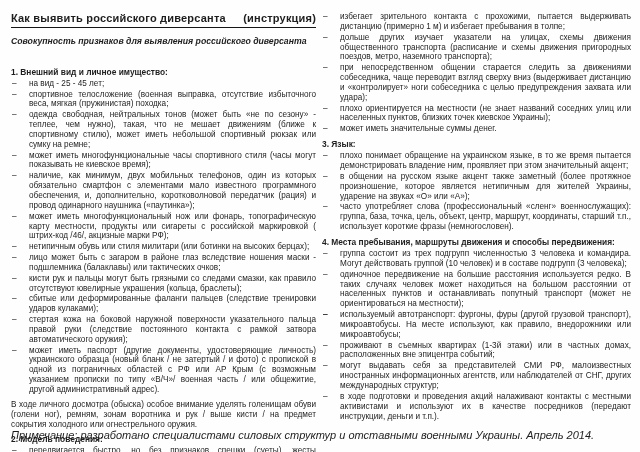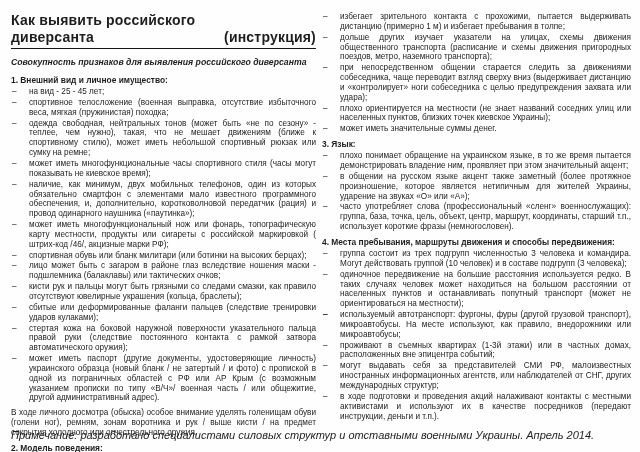--- a/index.html
+++ b/index.html
@@ -16,31 +16,31 @@
   }
   .col { position: absolute; top: 12px; }
   .col-left  { left: 11px;  width: 305px; }
   .col-right { left: 322px; width: 309px; }
 
   .title-row {
     display: flex;
     justify-content: space-between;
     align-items: flex-end;
     font-weight: bold;
-    font-size: 14px;
+    font-size: 11px;
     border-bottom: 1.5px solid #151515;
     padding-bottom: 2px;
     margin-bottom: 8px;
     letter-spacing: 0.2px;
   }
   .subtitle {
     font-weight: bold;
     font-style: italic;
     font-size: 8.7px;
-    margin-bottom: 8px;
+    margin-bottom: 20px;
   }
   .heading {
     font-weight: bold;
     font-size: 8.4px;
     margin: 5px 0 2px 0;
   }
   .heading.first { margin-top: 0; }
   .list .li {
     position: relative;
     padding-left: 18px;
@@ -79,21 +79,21 @@
     <div class="subtitle">Совокупность признаков для выявления российского диверсанта</div>
 
     <div class="heading first">1. Внешний вид и личное имущество:</div>
     <div class="list">
         <div class="li"><span class="dash">–</span><span>на вид - 25 - 45 лет;</span></div>
         <div class="li"><span class="dash">–</span><span>спортивное телосложение (военная выправка, отсутствие избыточного веса, мягкая (пружинистая) походка;</span></div>
         <div class="li"><span class="dash">–</span><span>одежда свободная, нейтральных тонов (может быть «не по сезону» - теплее, чем нужно), такая, что не мешает движениям (ближе к спортивному стилю), может иметь небольшой спортивный рюкзак или сумку на ремне;</span></div>
         <div class="li"><span class="dash">–</span><span>может иметь многофункциональные часы спортивного стиля (часы могут показывать не киевское время);</span></div>
         <div class="li"><span class="dash">–</span><span>наличие, как минимум, двух мобильных телефонов, один из которых обязательно смартфон с элементами мало известного программного обеспечения, и, дополнительно, коротковолновой передатчик (рация) и провод одинарного наушника («паутинка»);</span></div>
         <div class="li"><span class="dash">–</span><span>может иметь многофункциональный нож или фонарь, топографическую карту местности, продукты или сигареты с российской маркировкой ( штрих-код /46/, акцизные марки РФ);</span></div>
-        <div class="li"><span class="dash">–</span><span>спортивная обувь или бланк милитари (или ботинки на высоких берцах);</span></div>
+        <div class="li"><span class="dash">–</span><span>нетипичным обувь или стиля милитари (или ботинки на высоких берцах);</span></div>
         <div class="li"><span class="dash">–</span><span>лицо может быть с загаром в районе глаз вследствие ношения маски - подшлемника (балаклавы) или тактических очков;</span></div>
         <div class="li"><span class="dash">–</span><span>кисти рук и пальцы могут быть грязными со следами смазки, как правило отсутствуют ювелирные украшения (кольца, браслеты);</span></div>
         <div class="li"><span class="dash">–</span><span>сбитые или деформированные фаланги пальцев (следствие тренировки ударов кулаками);</span></div>
         <div class="li"><span class="dash">–</span><span>стертая кожа на боковой наружной поверхности указательного пальца правой руки (следствие постоянного контакта с рамкой затвора автоматического оружия);</span></div>
         <div class="li"><span class="dash">–</span><span>может иметь паспорт (другие документы, удостоверяющие личность) украинского образца (новый бланк / не затертый / и фото) с пропиской в одной из пограничных областей с РФ или АР Крым (с возможным указанием прописки по типу «В/Ч»/ военная часть / или общежитие, другой административный адрес).</span></div>
       </div>
 
     <div class="para">В ходе личного досмотра (обыска) особое внимание уделять голенищам обуви (голени ног), ремням, зонам воротника и рук / выше кисти / на предмет сокрытия холодного или огнестрельного оружия.</div>
 
     <div class="heading">2. Модель поведения:</div>

